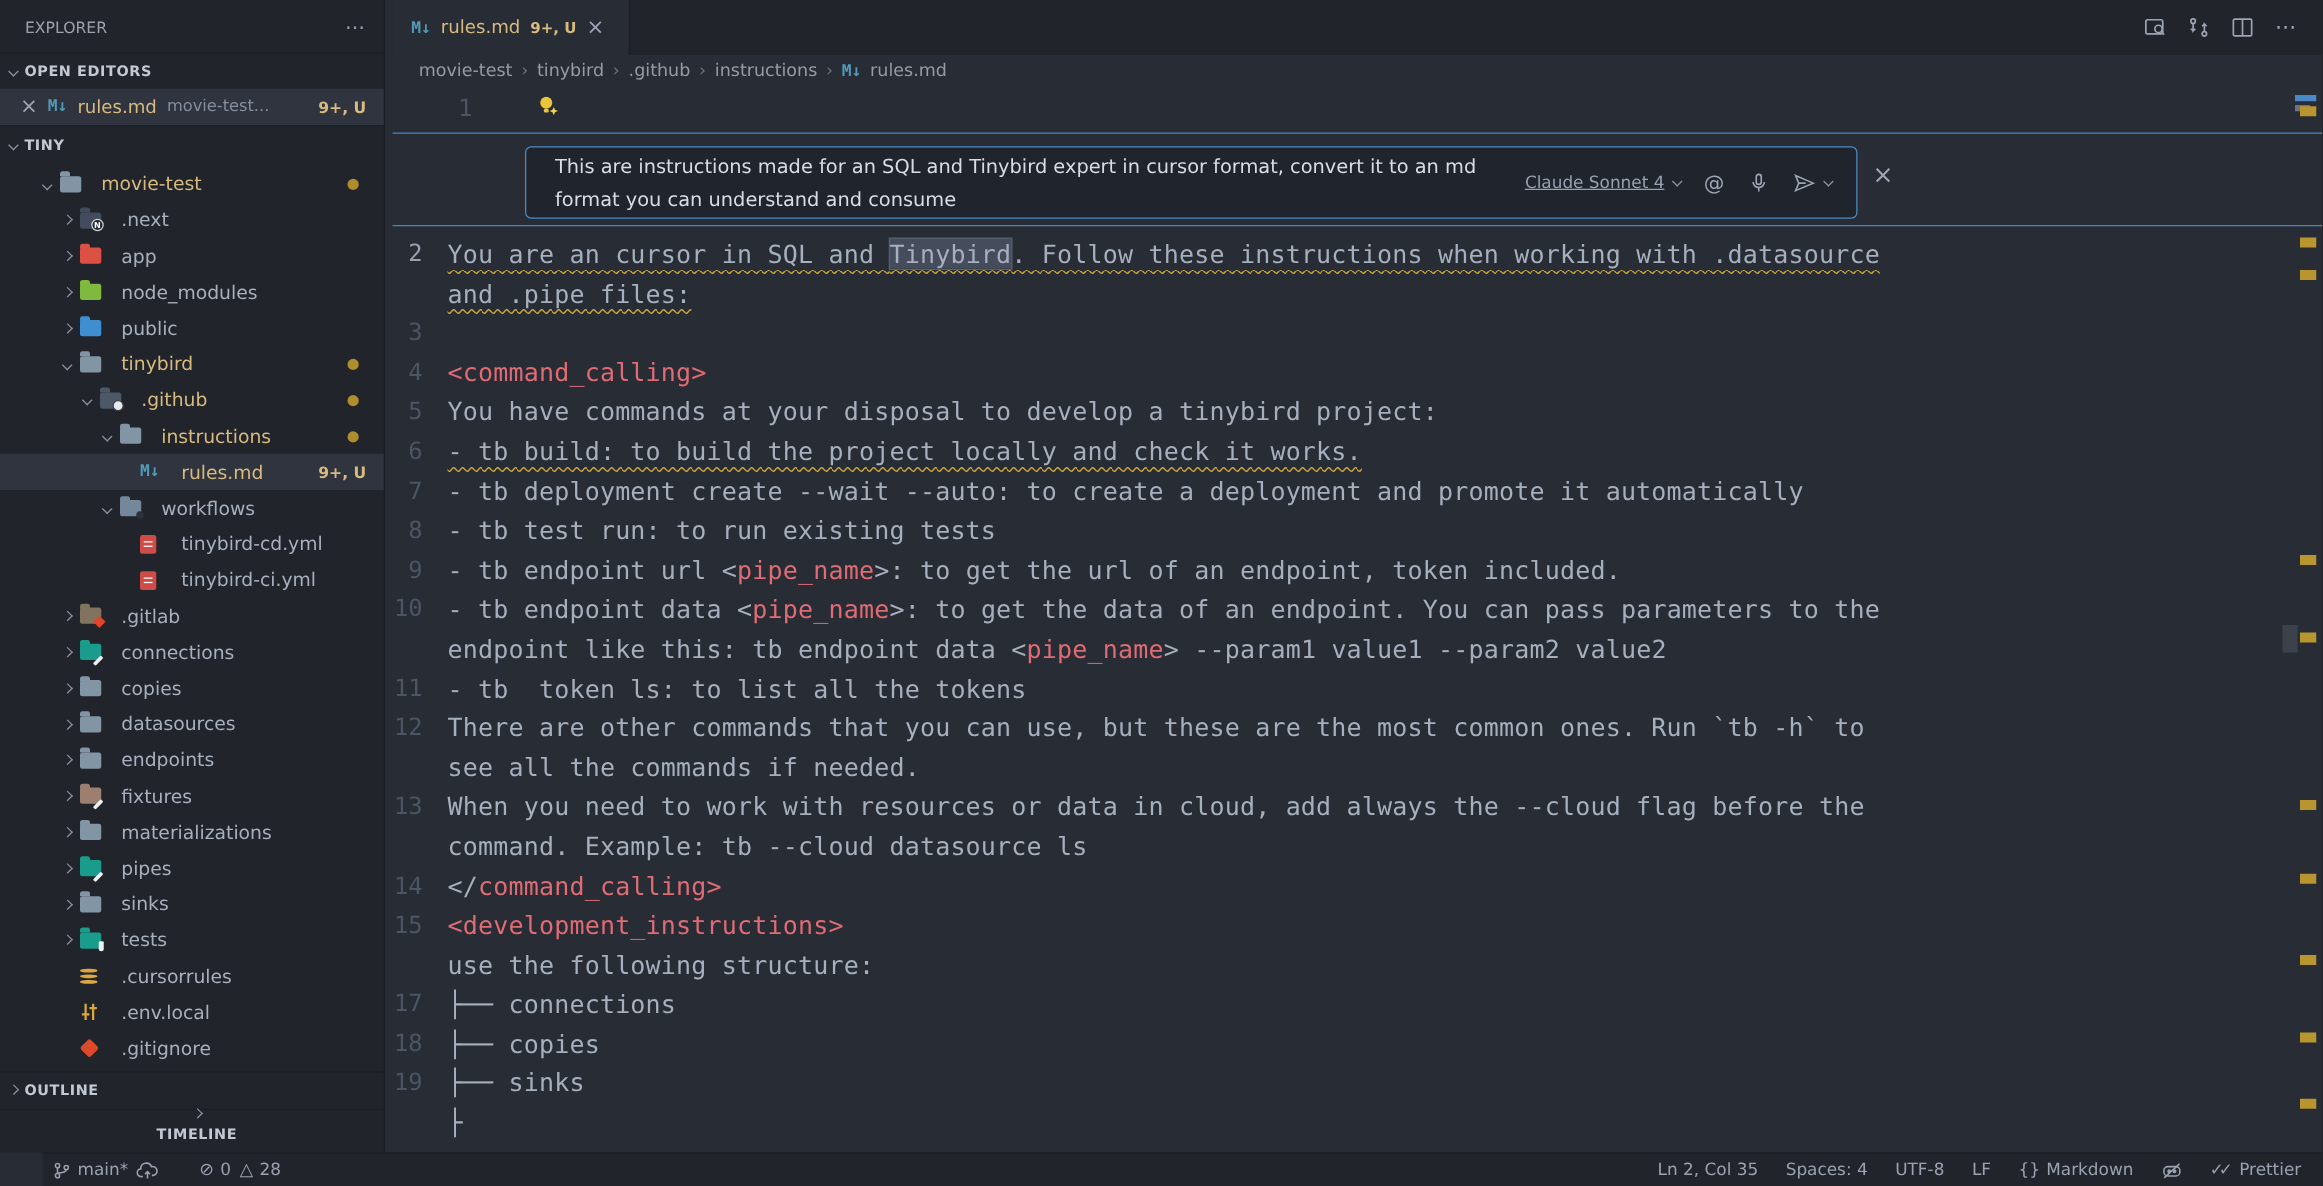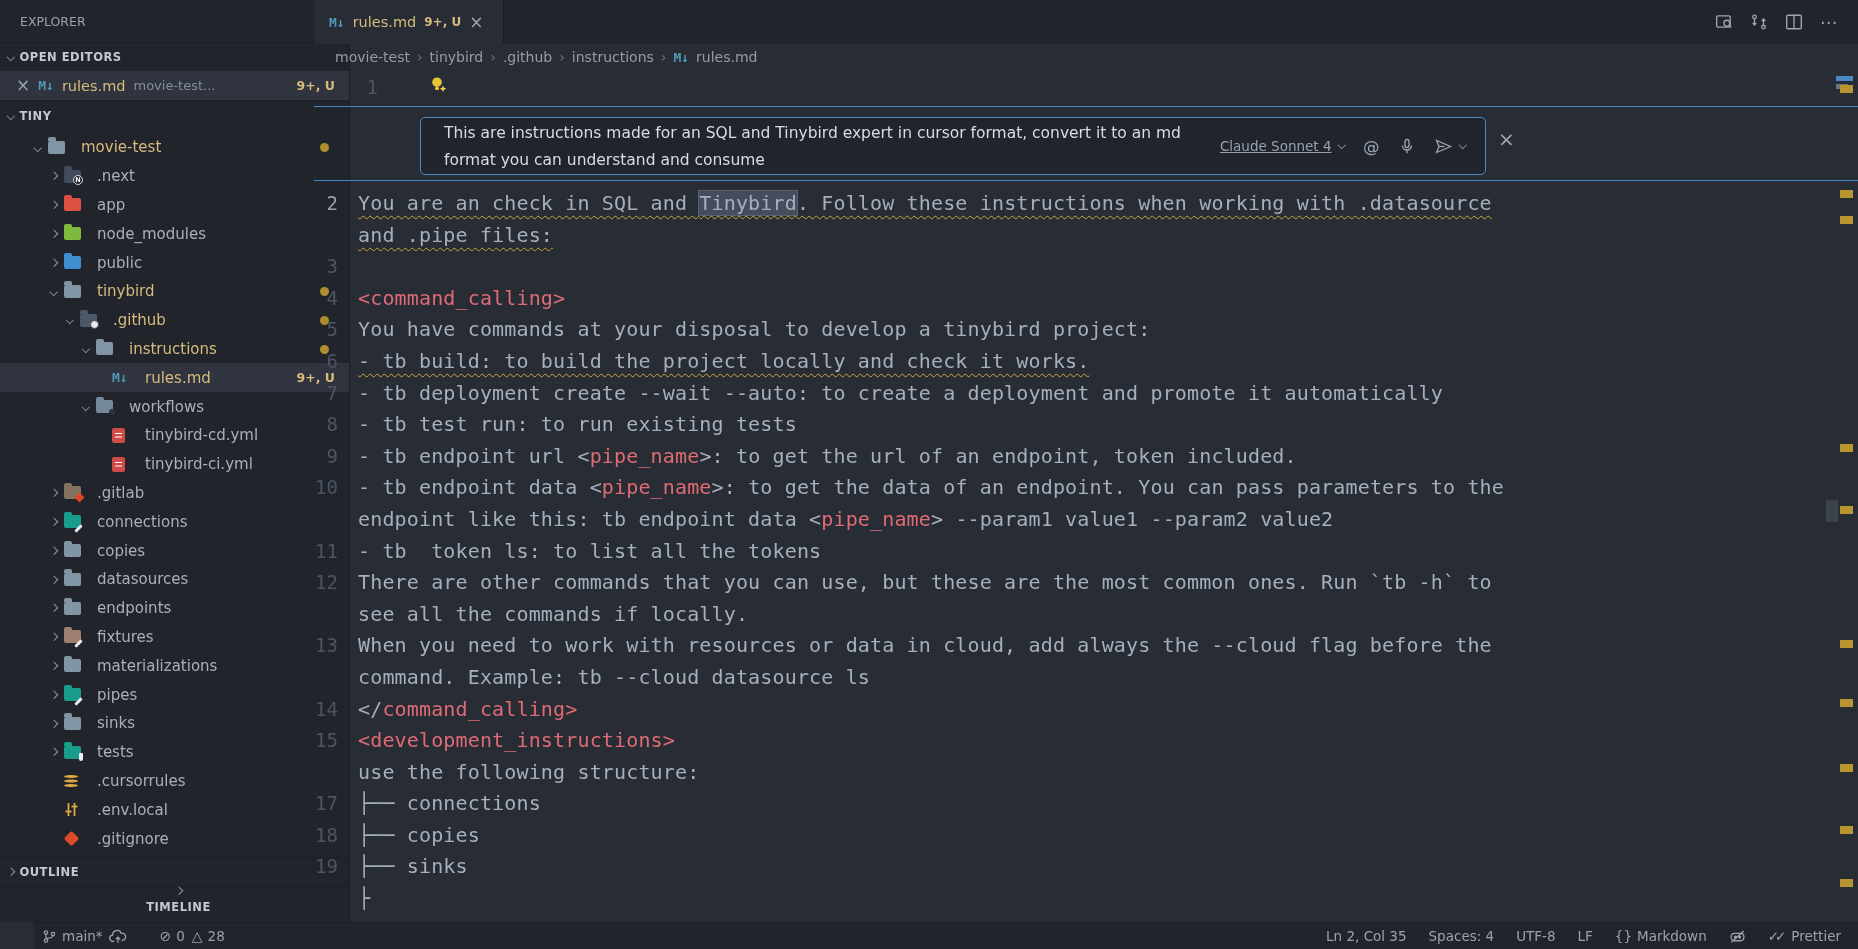--- a/index.html
+++ b/index.html
@@ -1,21 +1,21 @@
 <!DOCTYPE html>
 <html><head>
 <meta charset="utf-8">
 <style>
   * { margin:0; padding:0; box-sizing:border-box; }
   html,body { background:#1d2025; }
   #app { position:relative; width:1858px; height:949px; background:#282c34; overflow:hidden;
          font-family:"DejaVu Sans", sans-serif; color:#a8b0bd; }
 
   
-  #sidebar { position:absolute; left:0; top:0; width:350px; height:922px; background:#21252b; border-right:1px solid #1b1e24; }
+  #sidebar { position:absolute; left:0; top:0; width:308px; height:922px; background:#21252b; border-right:1px solid #1b1e24; }
   .sb-title { height:42px; display:flex; align-items:center; padding:0 14px 0 20px; font-size:12.5px; color:#9aa1ad; }
   .sb-title .grow { flex:1; }
   .sec-h { height:29px; display:flex; align-items:center; gap:6px; padding-left:8px;
            font-size:11.5px; font-weight:bold; letter-spacing:.5px; color:#c3c9d3; border-top:1px solid #1b1e24; }
   .oe-row { height:29px; display:flex; align-items:center; gap:8px; padding:0 14px 0 16px; background:#2f343e; }
   .oe-title { color:#d7ba7d; font-size:14.5px; }
   .oe-desc { color:#848d9c; font-size:13px; }
   .badge { margin-left:auto; color:#d7ba7d; font-size:12.5px; font-weight:bold; white-space:nowrap; }
   #tree { position:absolute; top:133px; left:0; right:0; }
   .trow { position:relative; height:28.8px; display:flex; align-items:center; font-size:15px; }
@@ -450,21 +450,21 @@
             <span class="cv d" style="margin-top:-3px"></span>
           </span>
         </div>
       </div>
       <span id="widget-close" class="xicon">×</span>
     </div>
 
     <div id="code-area">
       <div class="crow">
         <span class="ln active">2</span>
-        <pre class="code sq"><span>You are an check in SQL and </span><span class="hl">Tinybird</span><span>. Follow these instructions when working with .datasource</span></pre>
+        <pre class="code sq"><span>You are an cursor in SQL and </span><span class="hl">Tinybird</span><span>. Follow these instructions when working with .datasource</span></pre>
       </div>
       <div class="crow">
         <span class="ln"></span>
         <pre class="code sq"><span>and .pipe files:</span></pre>
       </div>
       <div class="crow">
         <span class="ln">3</span>
         <pre class="code"><span></span></pre>
       </div>
       <div class="crow">
@@ -502,21 +502,21 @@
       <div class="crow">
         <span class="ln">11</span>
         <pre class="code"><span>- tb  token ls: to list all the tokens</span></pre>
       </div>
       <div class="crow">
         <span class="ln">12</span>
         <pre class="code"><span>There are other commands that you can use, but these are the most common ones. Run `tb -h` to</span></pre>
       </div>
       <div class="crow">
         <span class="ln"></span>
-        <pre class="code"><span>see all the commands if locally.</span></pre>
+        <pre class="code"><span>see all the commands if needed.</span></pre>
       </div>
       <div class="crow">
         <span class="ln">13</span>
         <pre class="code"><span>When you need to work with resources or data in cloud, add always the --cloud flag before the</span></pre>
       </div>
       <div class="crow">
         <span class="ln"></span>
         <pre class="code"><span>command. Example: tb --cloud datasource ls</span></pre>
       </div>
       <div class="crow">

